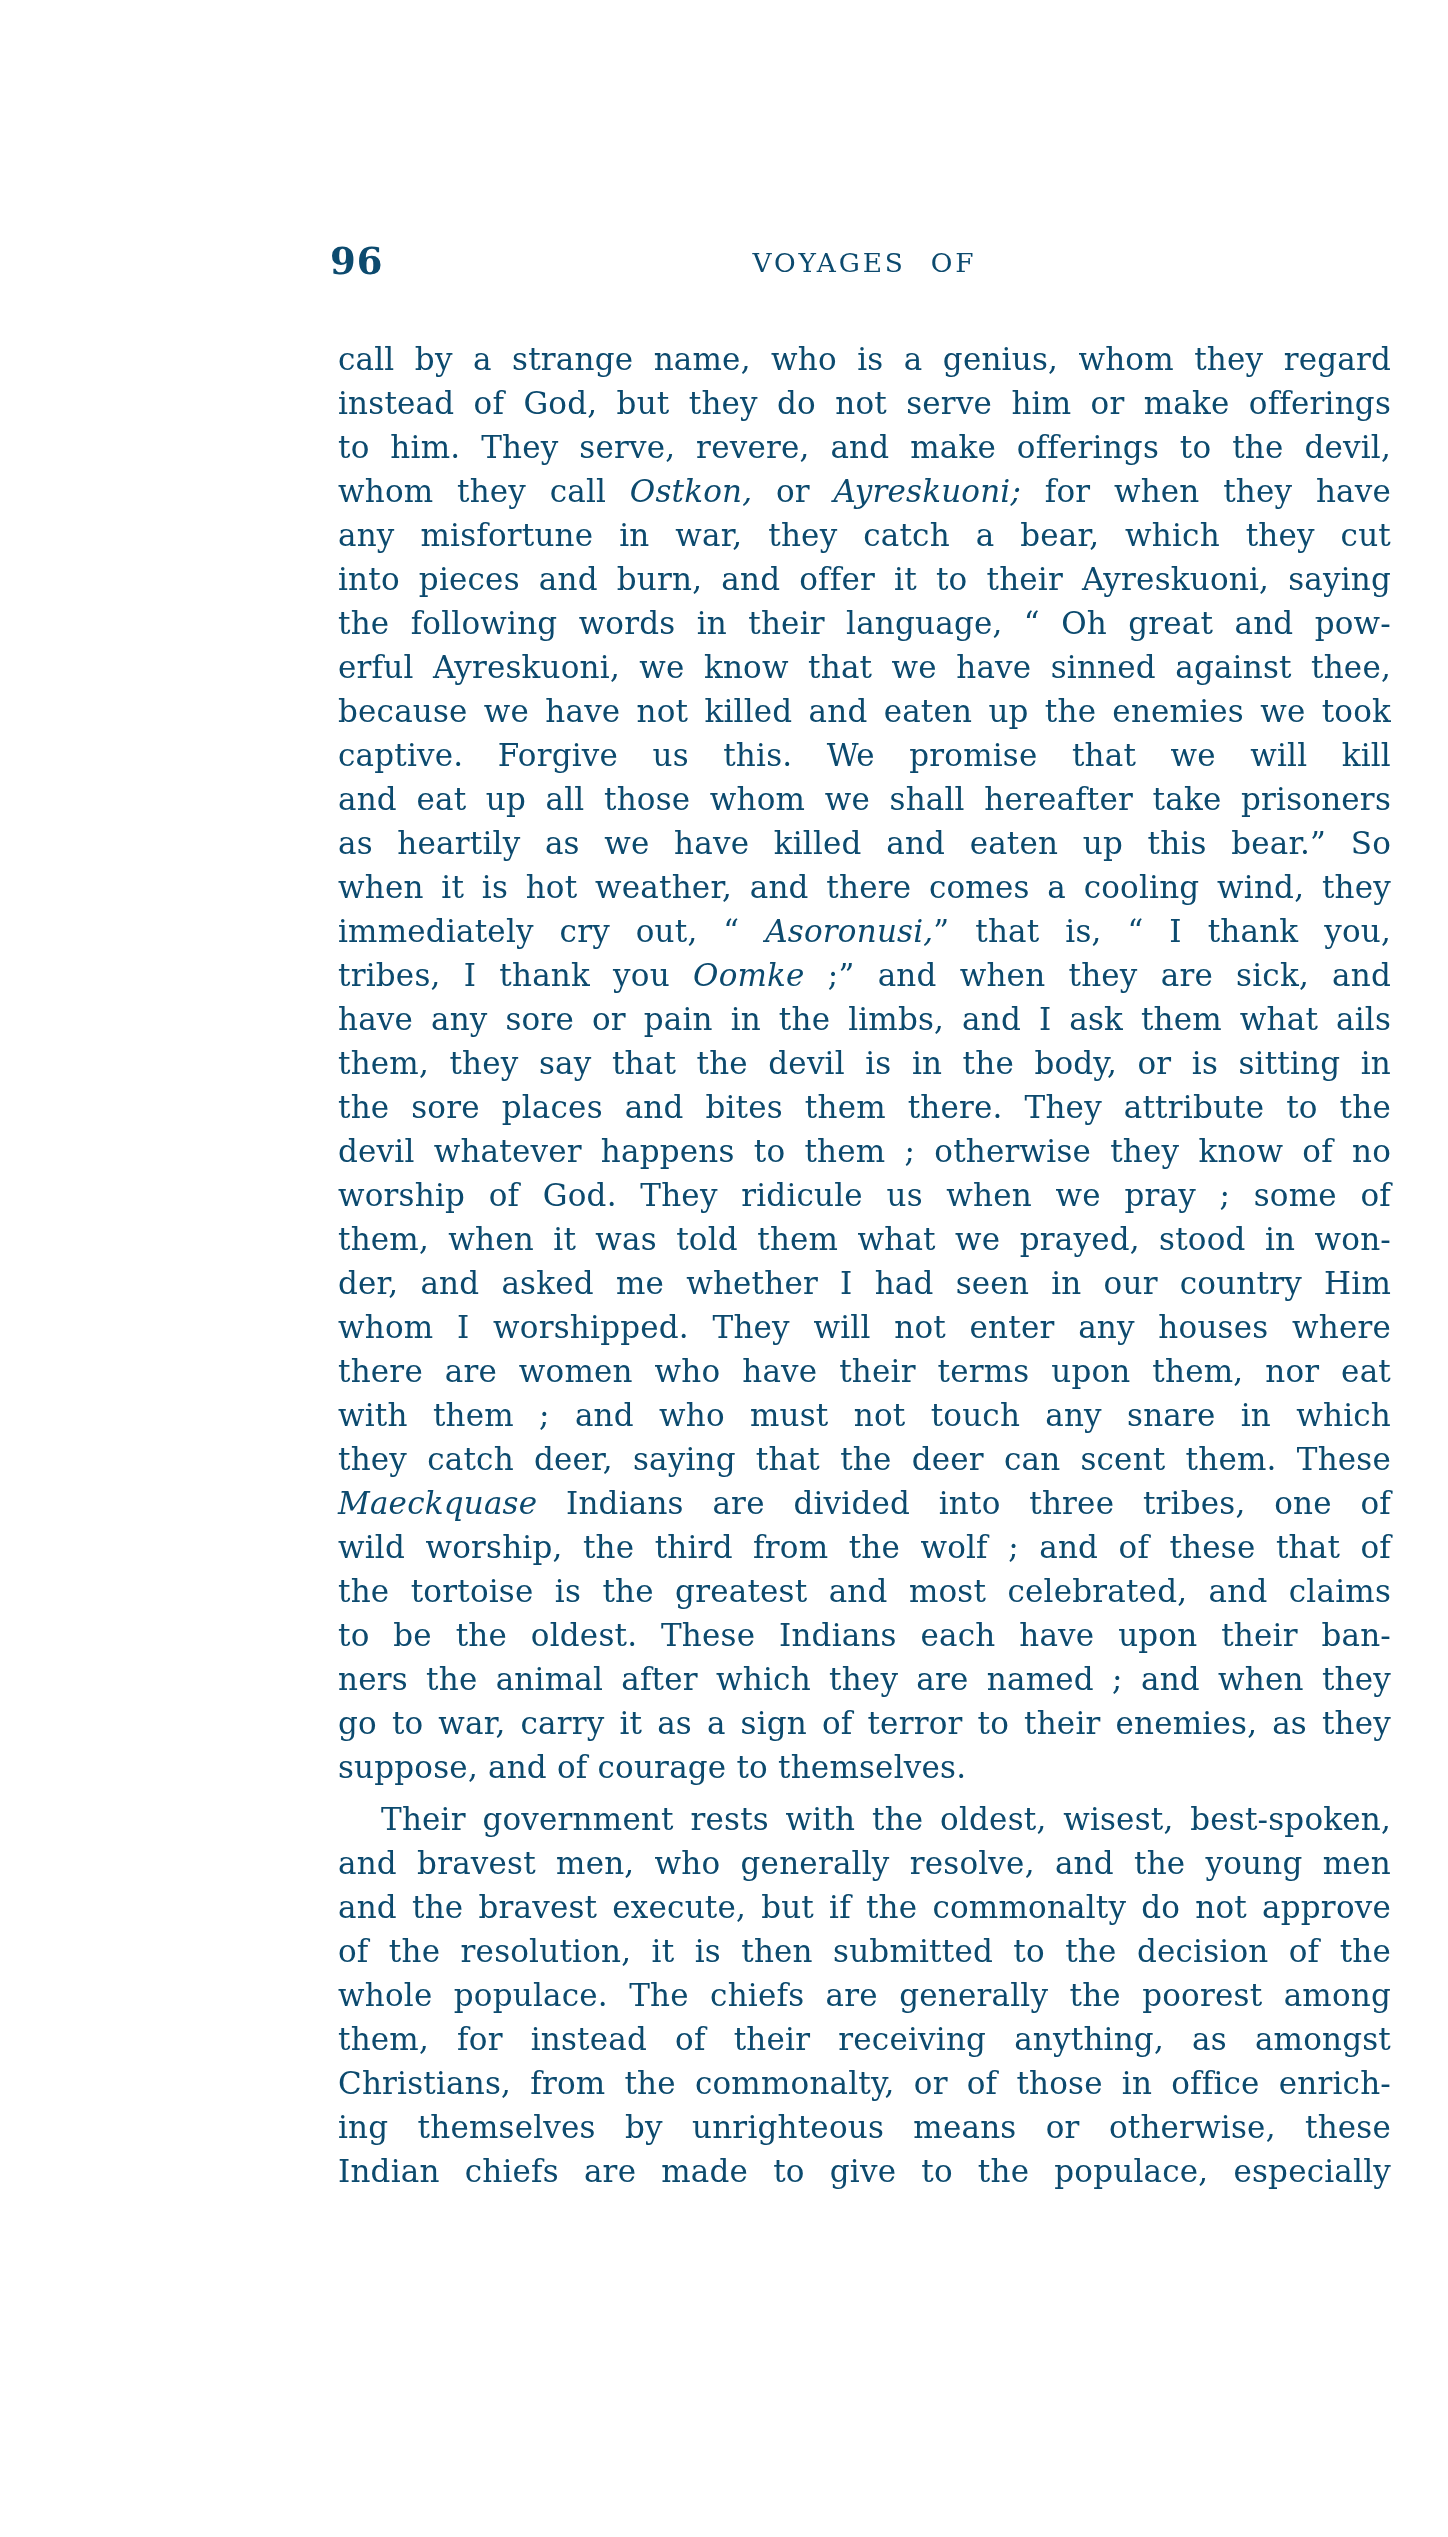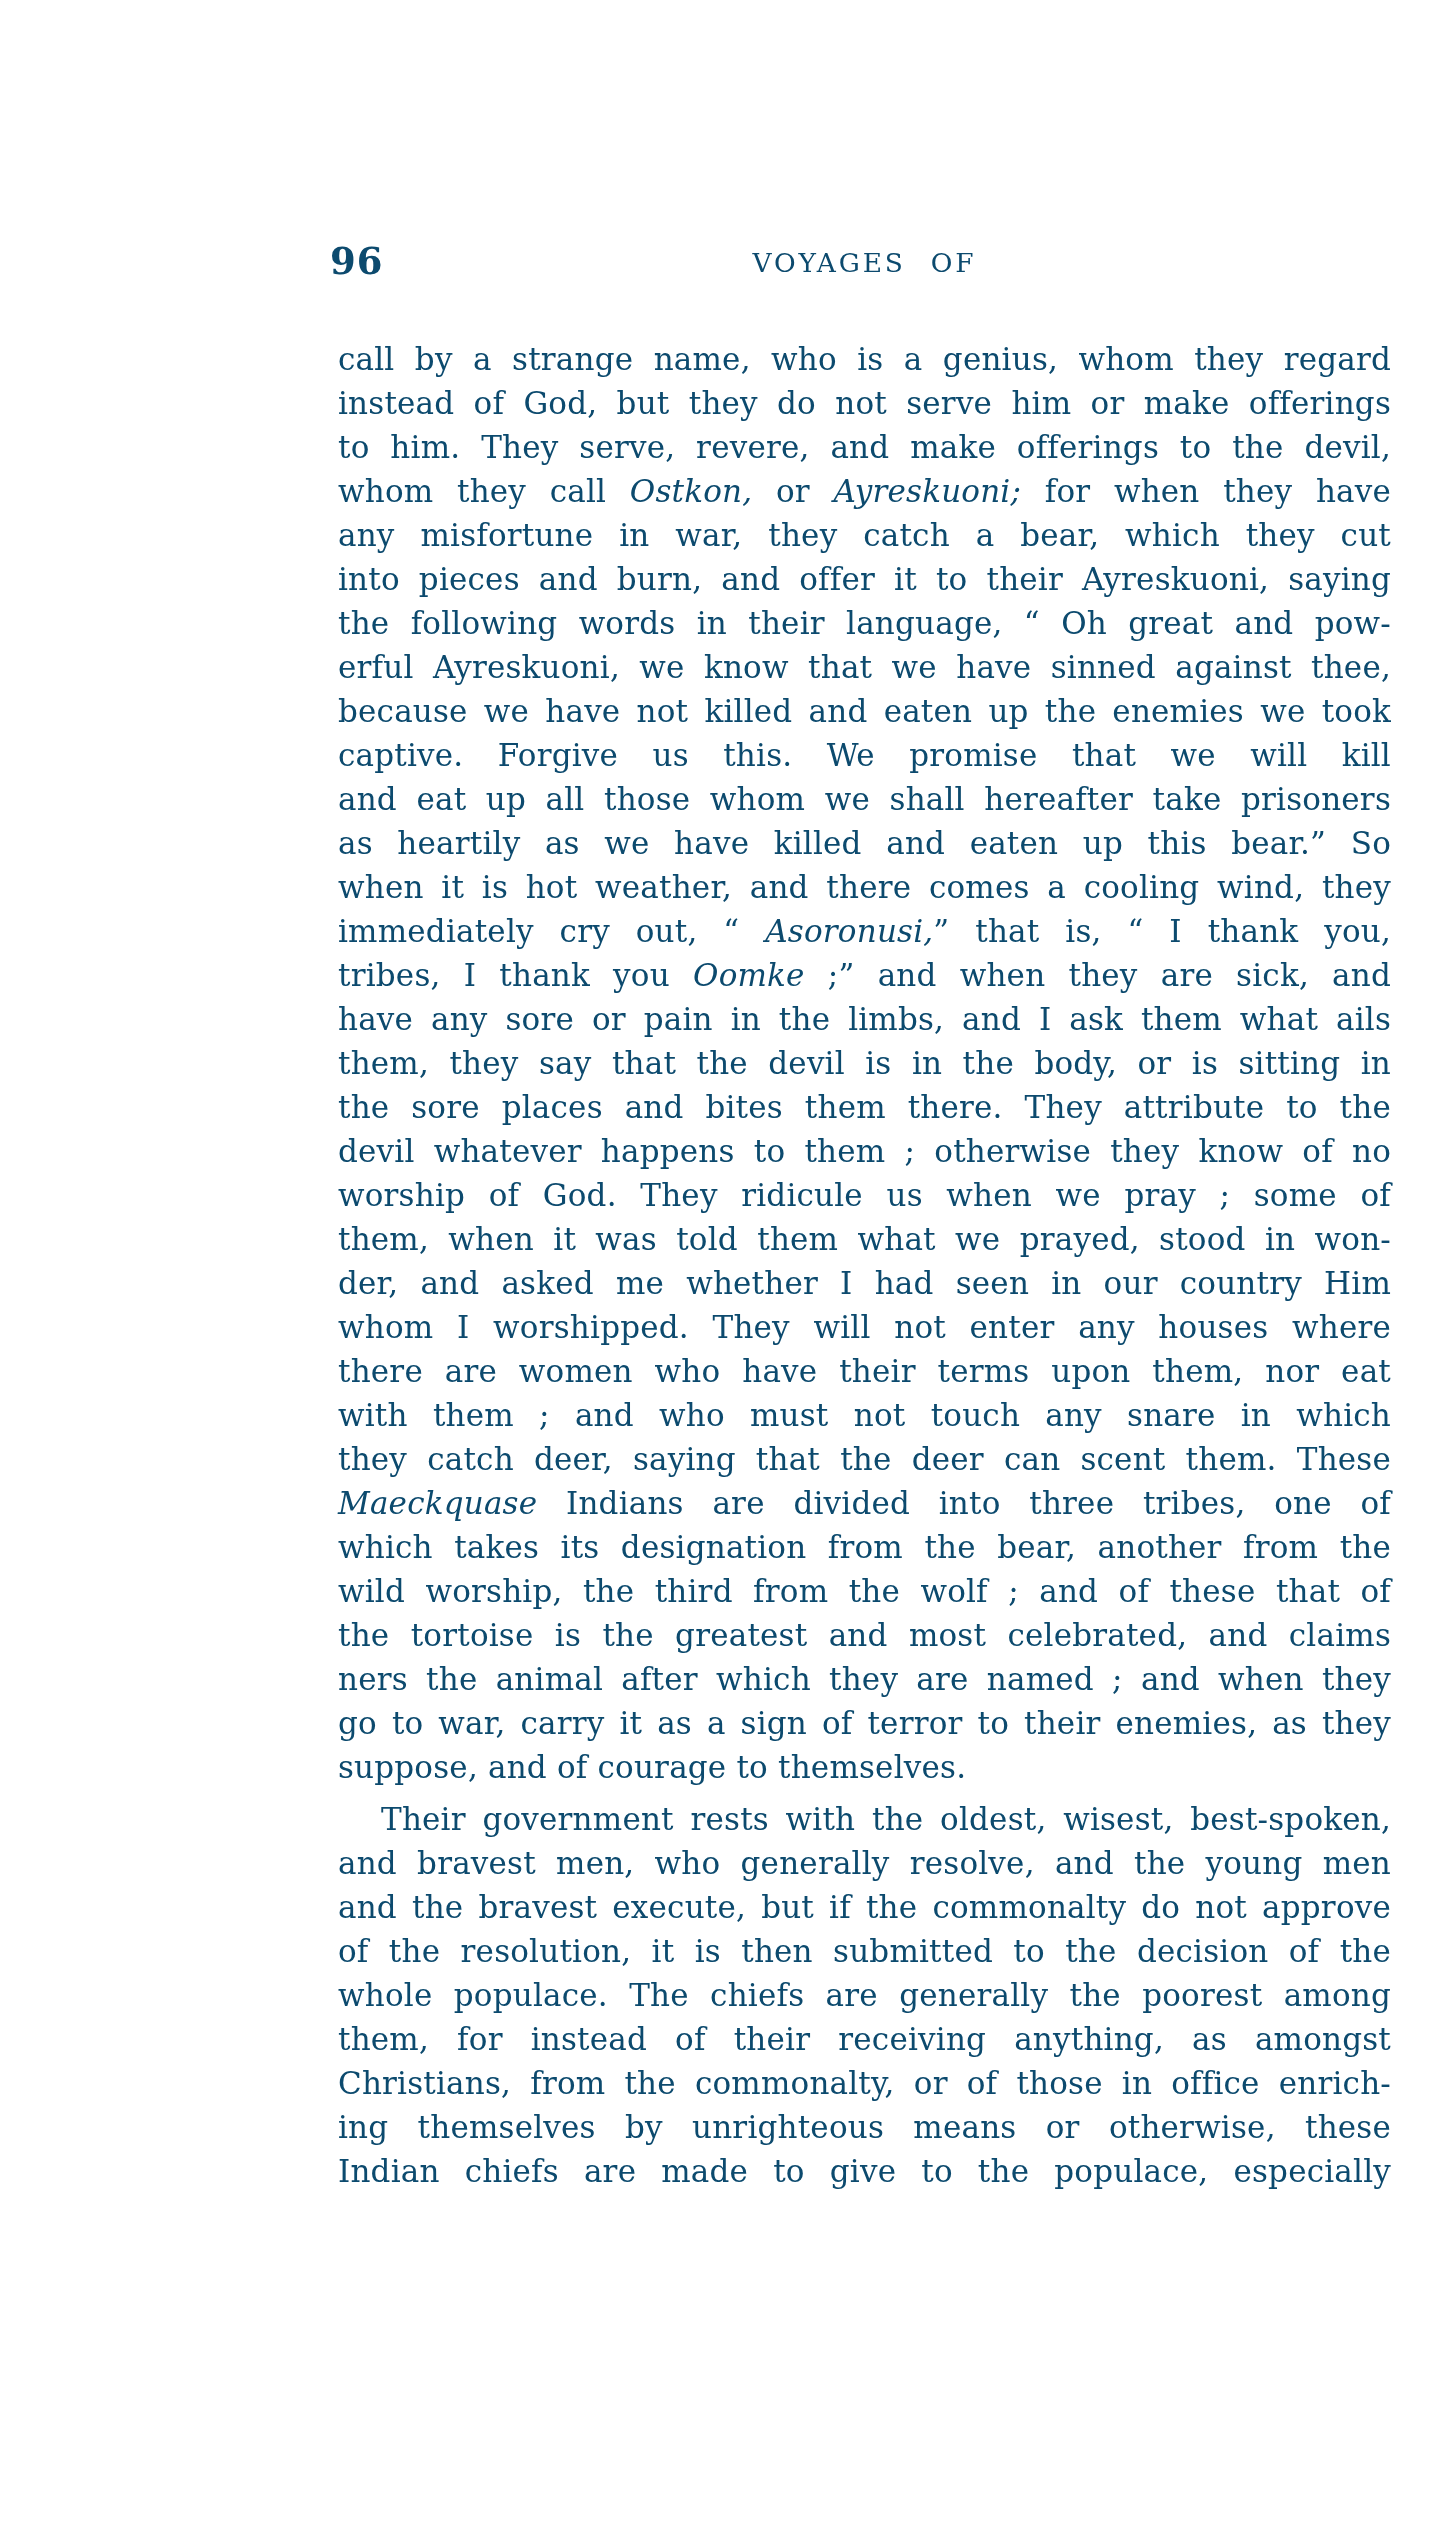--- a/index.html
+++ b/index.html
@@ -94,23 +94,23 @@
         <div class="line"><span>the sore places and bites them there.  They attribute to the</span></div>
         <div class="line"><span>devil whatever happens to them ; otherwise they know of no</span></div>
         <div class="line"><span>worship of God.  They ridicule us when we pray ; some of</span></div>
         <div class="line"><span>them, when it was told them what we prayed, stood in won-</span></div>
         <div class="line"><span>der, and asked me whether I had seen in our country Him</span></div>
         <div class="line"><span>whom I worshipped.  They will not enter any houses where</span></div>
         <div class="line"><span>there are women who have their terms upon them, nor eat</span></div>
         <div class="line"><span>with them ; and who must not touch any snare in which</span></div>
         <div class="line"><span>they catch deer, saying that the deer can scent them.  These</span></div>
         <div class="line"><em>Maeckquase</em><span> Indians are divided into three tribes, one of</span></div>
-        <div class="line"><span>which takes its designation from the bear, another from the</span></div>
         <div class="line"><span>wild worship, the third from the wolf ; and of these that of</span></div>
         <div class="line"><span>the tortoise is the greatest and most celebrated, and claims</span></div>
+        <div class="line"><span>to be the oldest.  These Indians each have upon their ban-</span></div>
         <div class="line"><span>ners the animal after which they are named ; and when they</span></div>
         <div class="line"><span>go to war, carry it as a sign of terror to their enemies, as they</span></div>
         <div class="line short"><span>suppose, and of courage to themselves.</span></div>
       </div>
       <div class="paragraph">
         <div class="line indent"><span>Their government rests with the oldest, wisest, best-spoken,</span></div>
         <div class="line"><span>and bravest men, who generally resolve, and the young men</span></div>
         <div class="line"><span>and the bravest execute, but if the commonalty do not approve</span></div>
         <div class="line"><span>of the resolution, it is then submitted to the decision of the</span></div>
         <div class="line"><span>whole populace.  The chiefs are generally the poorest among</span></div>

